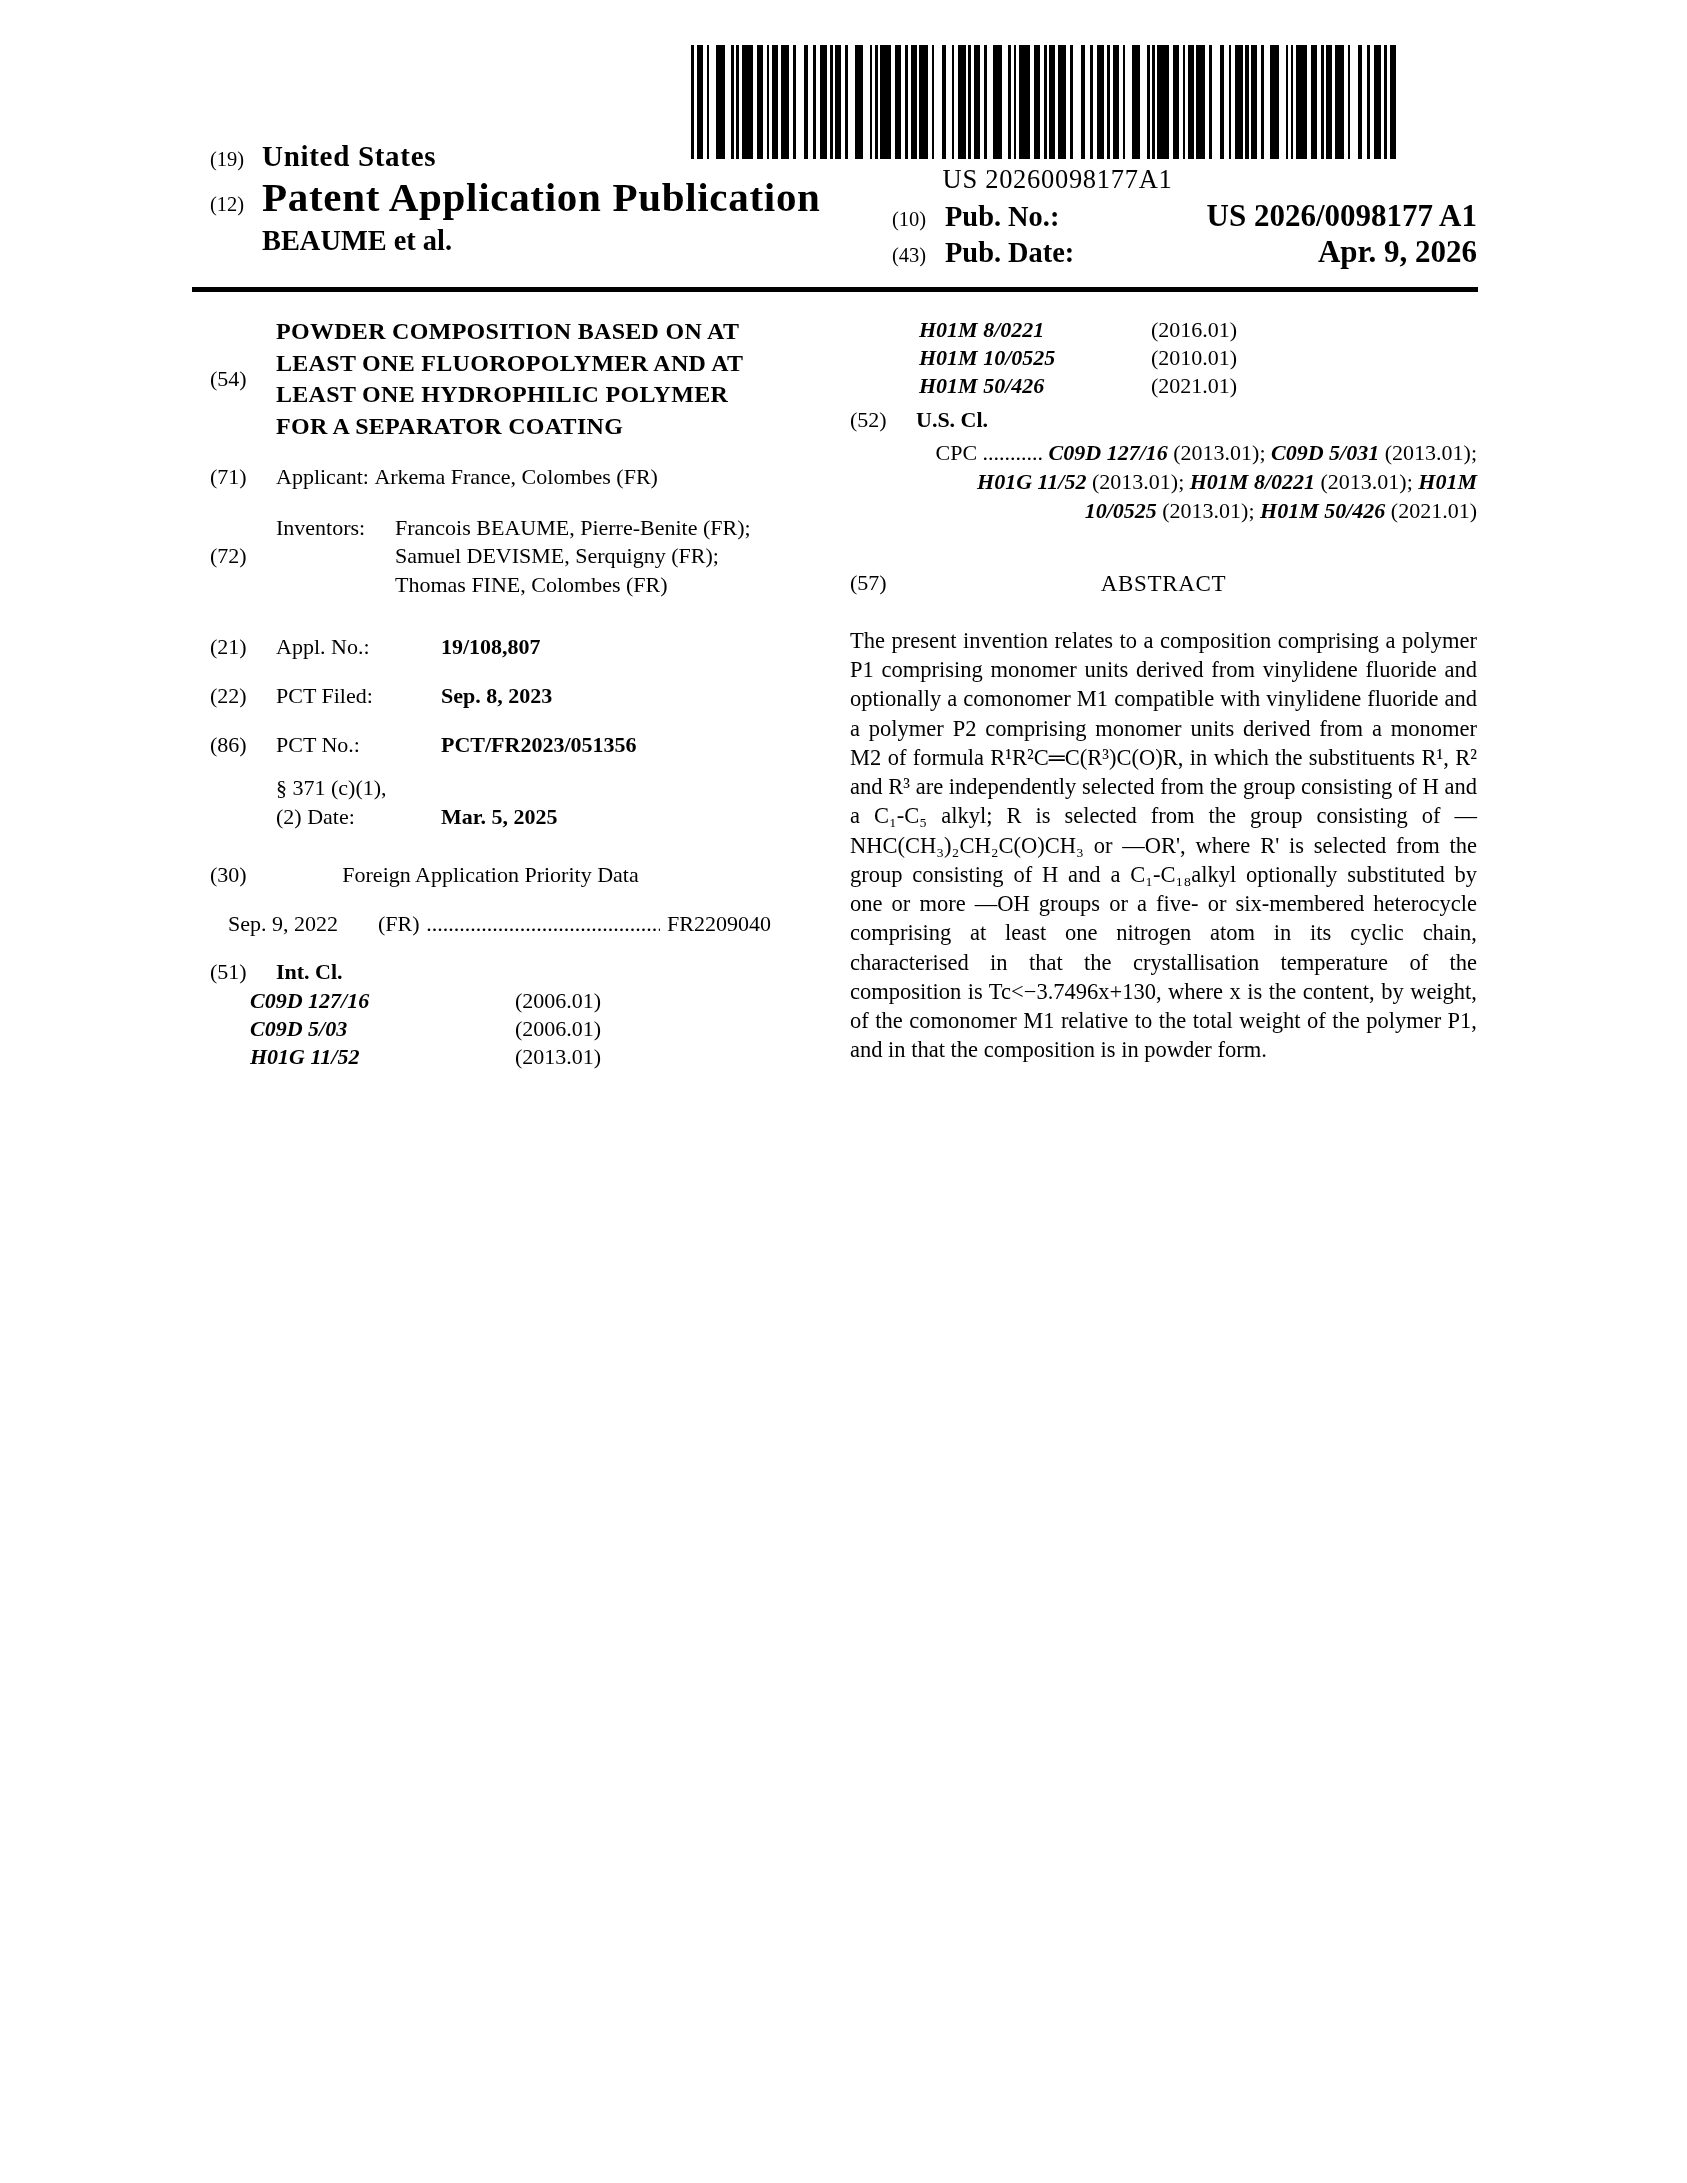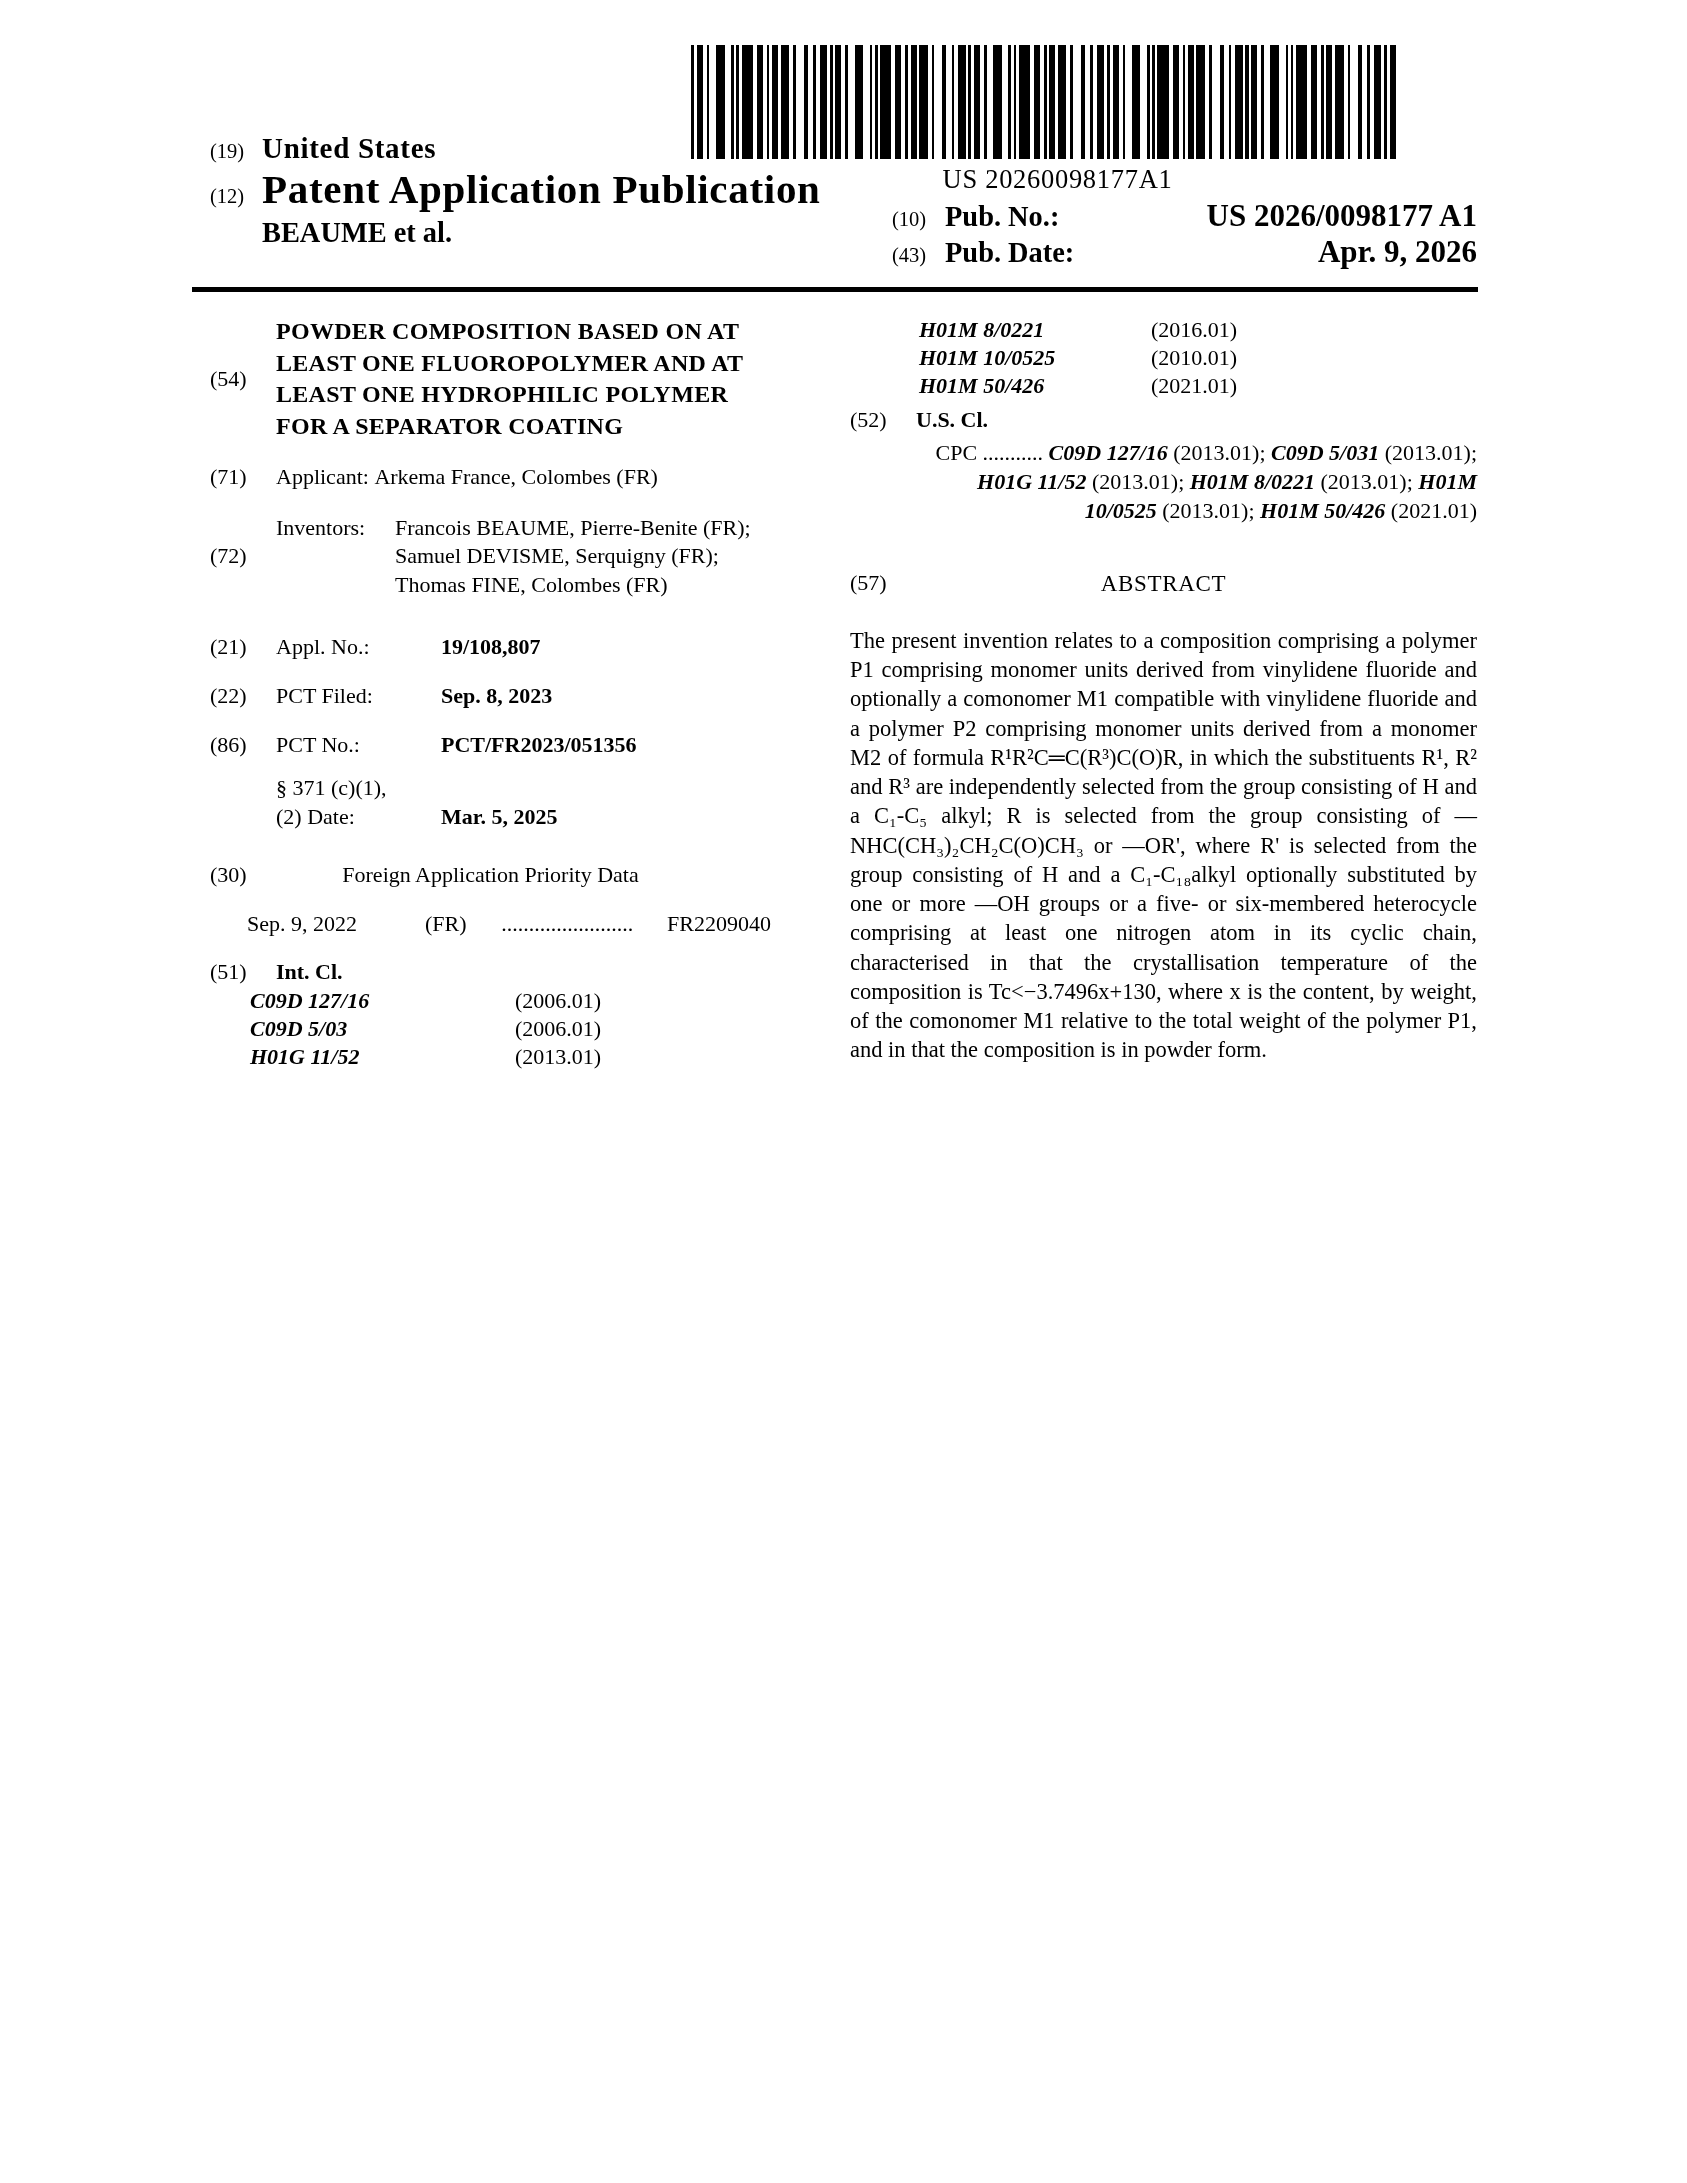--- a/index.html
+++ b/index.html
@@ -15,21 +15,21 @@
   .barcode{
     position:absolute;left:691px;top:45px;width:733px;height:114px;
     display:flex;align-items:stretch;
   }
   .barcode .bar{background:#000;height:100%;flex:0 0 auto;}
   .barcode-text{
     position:absolute;left:691px;top:164px;width:733px;
     text-align:center;font-size:26.5px;letter-spacing:0.7px;
   }
   
-  .hdr-left{position:absolute;left:210px;top:132px;width:728px;}
+  .hdr-left{position:absolute;left:210px;top:140px;width:728px;}
   .hdr-row{display:flex;align-items:baseline;}
   .num{font-size:20.5px;flex:0 0 52px;}
   .country{font-size:29px;font-weight:bold;letter-spacing:0.7px;text-align:center;}
   .kind{font-size:41px;font-weight:bold;letter-spacing:0.7px;white-space:nowrap;}
   .authors{font-size:28.4px;font-weight:bold;margin-left:52px;margin-top:4px;}
   .hdr-right{position:absolute;left:892px;top:198px;width:585px;}
   .hdr-right .row{display:flex;align-items:baseline;}
   .hdr-right .num{flex:0 0 53px;}
   .pub-label{font-size:28.4px;font-weight:bold;margin-right:12px;white-space:nowrap;}
   .pub-value{font-size:31px;font-weight:bold;white-space:nowrap;}
@@ -44,21 +44,21 @@
   .title-text{font-weight:bold;font-size:24px;line-height:1.32;letter-spacing:0.3px;}
   .b{font-weight:normal;}
   .field{display:flex;}
   .flabel{flex:0 0 165px;}
   .fvalue{font-weight:bold;}
   .inv-label{flex:0 0 119px;}
   .sect371{margin-left:66px;}
   .center-head{font-weight:normal;text-align:center;}
   .h30{position:relative;margin-top:30px;}
   .h30 .inum{position:absolute;left:0;top:0;}
-  .priority-row{display:flex;align-items:center;margin-top:20px;margin-left:37px;gap:28px;}
+  .priority-row{display:flex;align-items:center;margin-top:20px;margin-left:18px;}
   .priority-row .dots{flex:1;overflow:hidden;white-space:nowrap;margin:0 6.6px;}
   .pubclass{margin-top:21px;}
   .intcl-label{font-weight:bold;}
   .clsrow{display:flex;margin-left:40px;line-height:1.28;}
   .clsrow .code{font-weight:bold;font-style:italic;flex:0 0 265px;}
   .clsrow .year{}
   .code{font-weight:bold;font-style:italic;}
   
   .col-right .clsrow{margin-left:69px;}
   .col-right .clsrow .code{flex:0 0 232px;}

